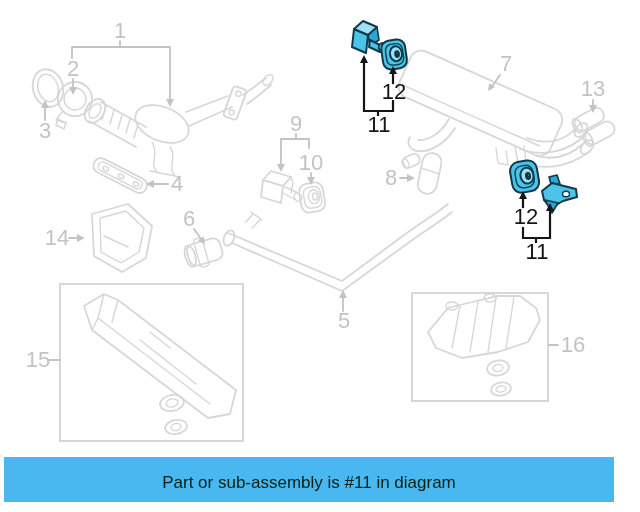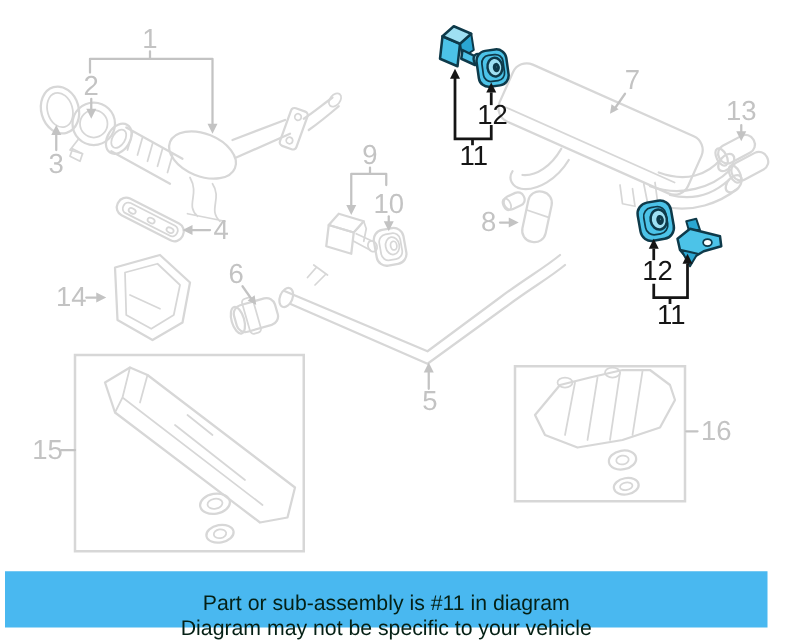--- a/index.html
+++ b/index.html
@@ -287,15 +287,14 @@
     <path class="blk" d="M523,207 V200"></path>
     <polygon class="ahb" points="519,199 527,199 523,191"></polygon>
     <path class="blk" d="M523,238 V228 M523,238 H550 M550,238 V212 M536,238 V242"></path>
     <polygon class="ahb" points="546,211 554,211 550,203"></polygon>
     <text class="blbl" x="537" y="259">11</text>
   </g>
 </svg>
 
 <div class="banner">
   <div>Part or sub-assembly is #11 in diagram</div>
-  <div>Diagram may not be specific to your vehicle</div>
 </div>
 </div>
 
 </body></html>

